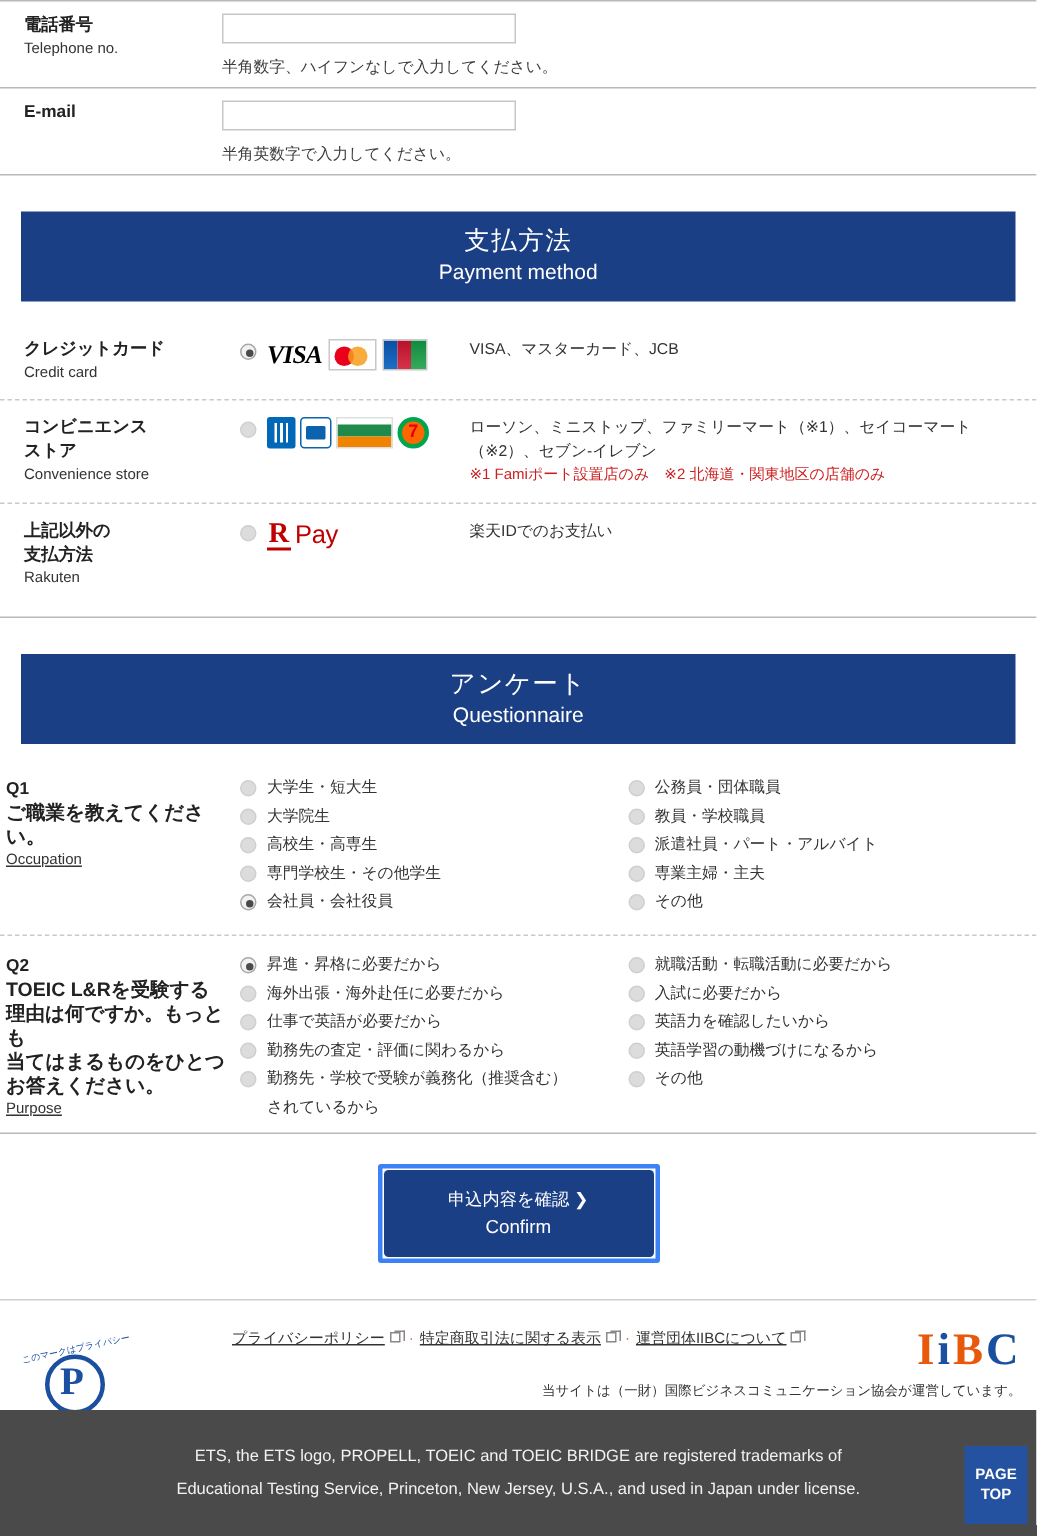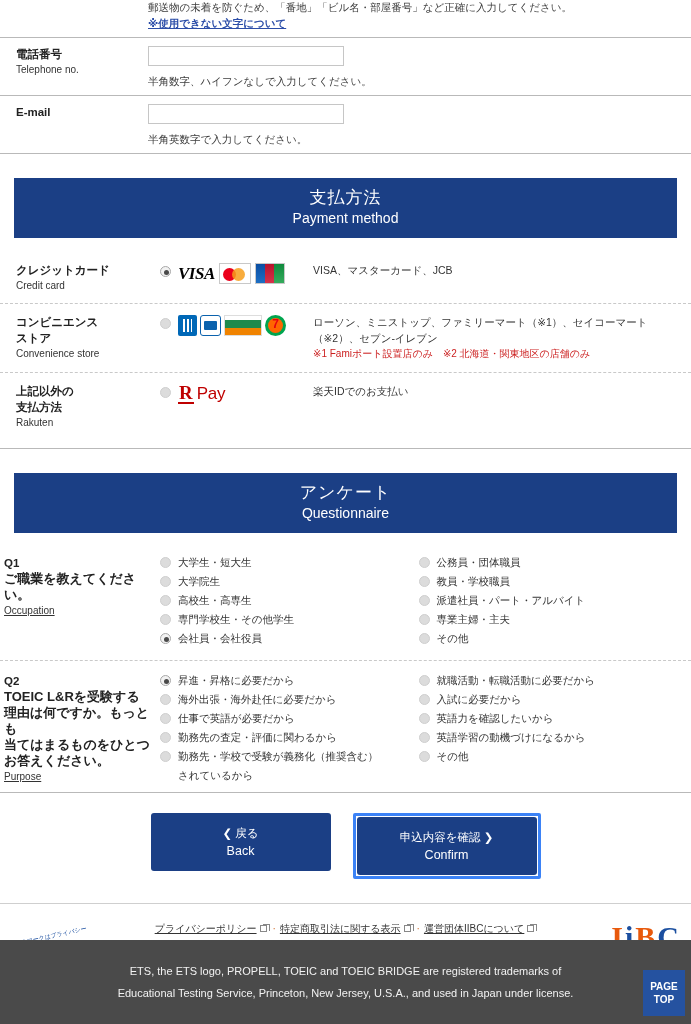--- a/index.html
+++ b/index.html
@@ -240,39 +240,33 @@
     position: absolute; left:0; bottom:0;
     width: 691px; height: 84px;
     background: #4a4a4a;
     color: #f2f2f2;
     display:flex; flex-direction:column;
     align-items:center; justify-content:center;
     font-size: 11px; line-height: 22px; text-align:center;
   }
   .page-top {
     position: absolute; right: 6px; bottom: 8px;
-    width: 42px; height: 46px;
+    width: 42px; height: 52px;
     background: #2552a0; color:#fff;
     display:flex; flex-direction:column;
     align-items:center; justify-content:center;
     font-size: 10px; font-weight:bold; line-height:13px;
     cursor:pointer;
   }
 </style>
 </head>
 <body>
 
 <div class="page">
 
-  <div class="form-note-block">
-    <div class="form-note-inner">
-      <div class="note-jp">郵送物の未着を防ぐため、「番地」「ビル名・部屋番号」など正確に入力してください。</div>
-      <a class="note-link" href="#">※使用できない文字について</a>
-    </div>
-  </div>
 
   <div class="solid-sep"></div>
   <div class="field-row">
     <div class="field-label">
       <span class="label-jp">電話番号</span>
       <span class="label-en">Telephone no.</span>
     </div>
     <div class="field-body">
       <input class="text-input input-wide" type="text" value="" style="">
       <div class="hint">半角数字、ハイフンなしで入力してください。</div>
@@ -493,24 +487,20 @@
             <span class="radio"></span>
             <span class="opt-label">その他</span>
           </div>
       </div>
     </div>
   </div>
 
   <div class="solid-sep"></div>
 
   <div class="btn-area">
-    <div class="btn">
-      <span class="btn-jp">❮ 戻る</span>
-      <span class="btn-en">Back</span>
-    </div>
     <div class="btn-highlight">
       <div class="btn">
         <span class="btn-jp">申込内容を確認 ❯</span>
         <span class="btn-en">Confirm</span>
       </div>
     </div>
   </div>
 
   <div class="footer-sep"></div>
   <div class="footer-top">

